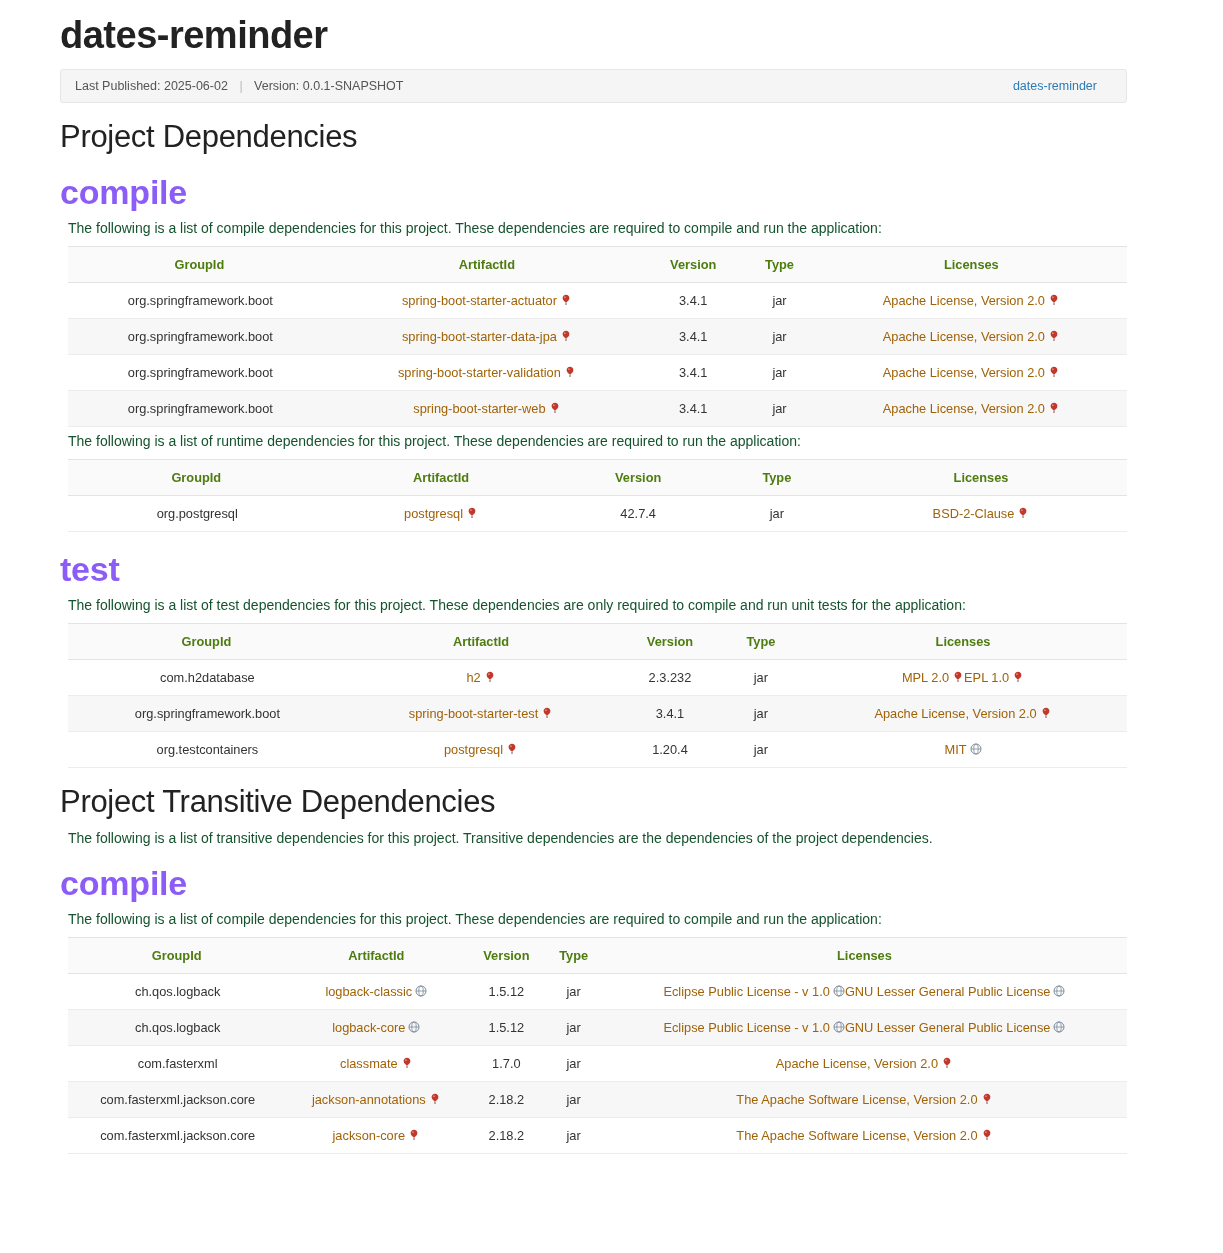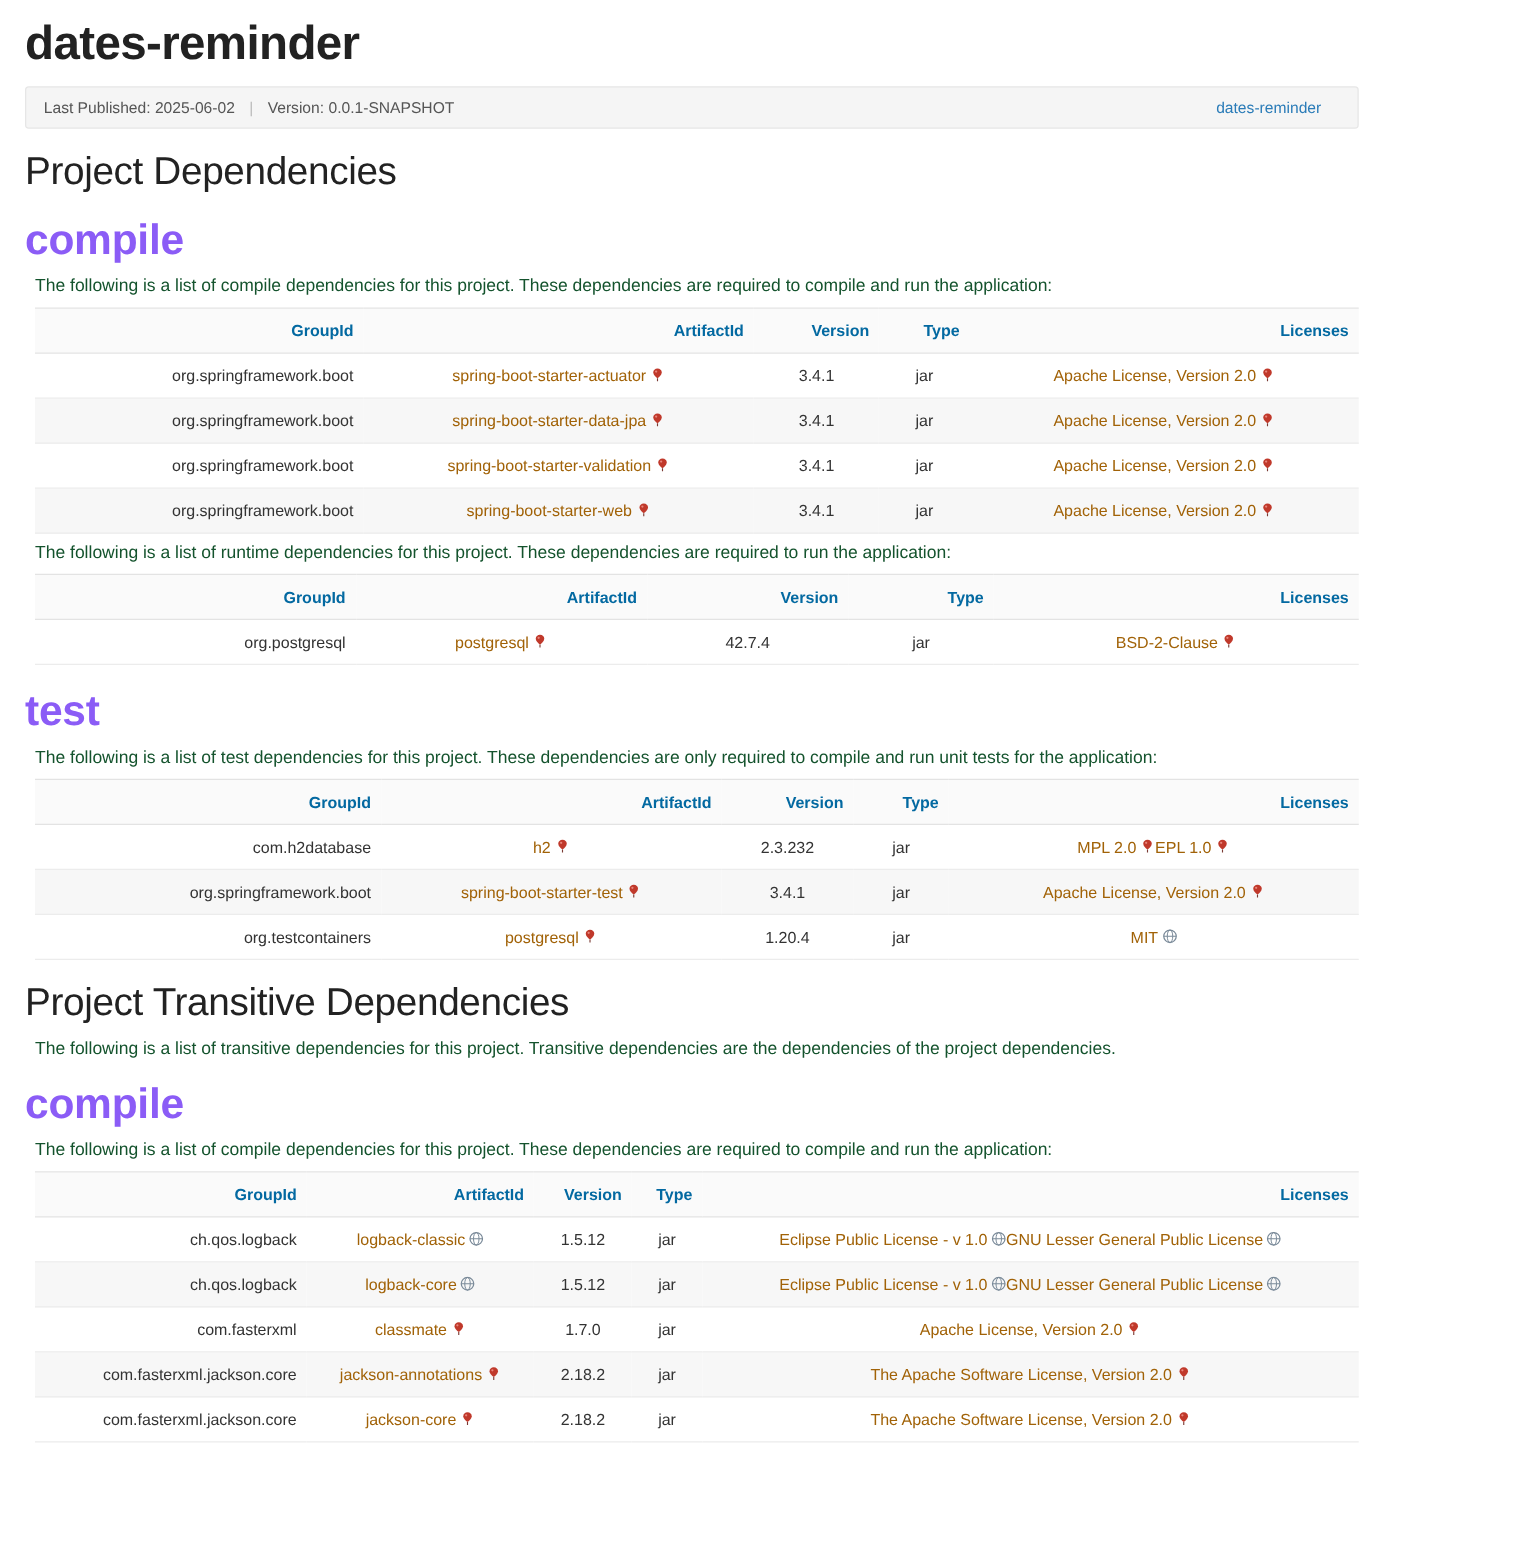--- a/index.html
+++ b/index.html
@@ -11,20 +11,21 @@
     font-family: "Liberation Sans", sans-serif;
     color: #333333;
     width: 1223px;
     font-size: 13px;
     -webkit-font-smoothing: antialiased;
   }
   .page {
     padding: 0 20px 0 20px;
     box-sizing: border-box;
     width: 1107px;
+    margin-left: 40px;
   }
   h1.site-title {
     font-size: 38px;
     font-weight: bold;
     color: #222;
     margin: 14px 0 12px 0;
     letter-spacing: -0.5px;
   }
   .bannerbar {
     background: #f5f5f5;
@@ -73,34 +74,34 @@
     border-collapse: collapse;
     margin: 0 0 6px 8px;
     width: calc(100% - 8px);
     font-size: 12.8px;
   }
   table.deps thead th {
     background: #fafafa;
     border-top: 1px solid #e3e3e3;
     border-bottom: 1px solid #e3e3e3;
     font-weight: bold;
-    color: #0369a1;
+    color: #4d7c0f;
     padding: 10px 8px;
-    text-align: right;
+    text-align: center;
     font-size: 12.8px;
   }
   table.deps tbody td {
     padding: 10px 8px;
     border-bottom: 1px solid #ececec;
     color: #333;
     vertical-align: middle;
   }
   table.deps tbody tr:nth-child(odd) { background: #ffffff; }
   table.deps tbody tr:nth-child(even) { background: #f7f7f7; }
-  table.deps td.group { text-align: right; padding-left: 10px; }
+  table.deps td.group { text-align: center; padding-left: 10px; }
   table.deps td.artifact,
   table.deps td.version,
   table.deps td.type,
   table.deps td.licenses { text-align: center; }
   a.link {
     color: #a16207;
     text-decoration: none;
   }
 
   .ico {

